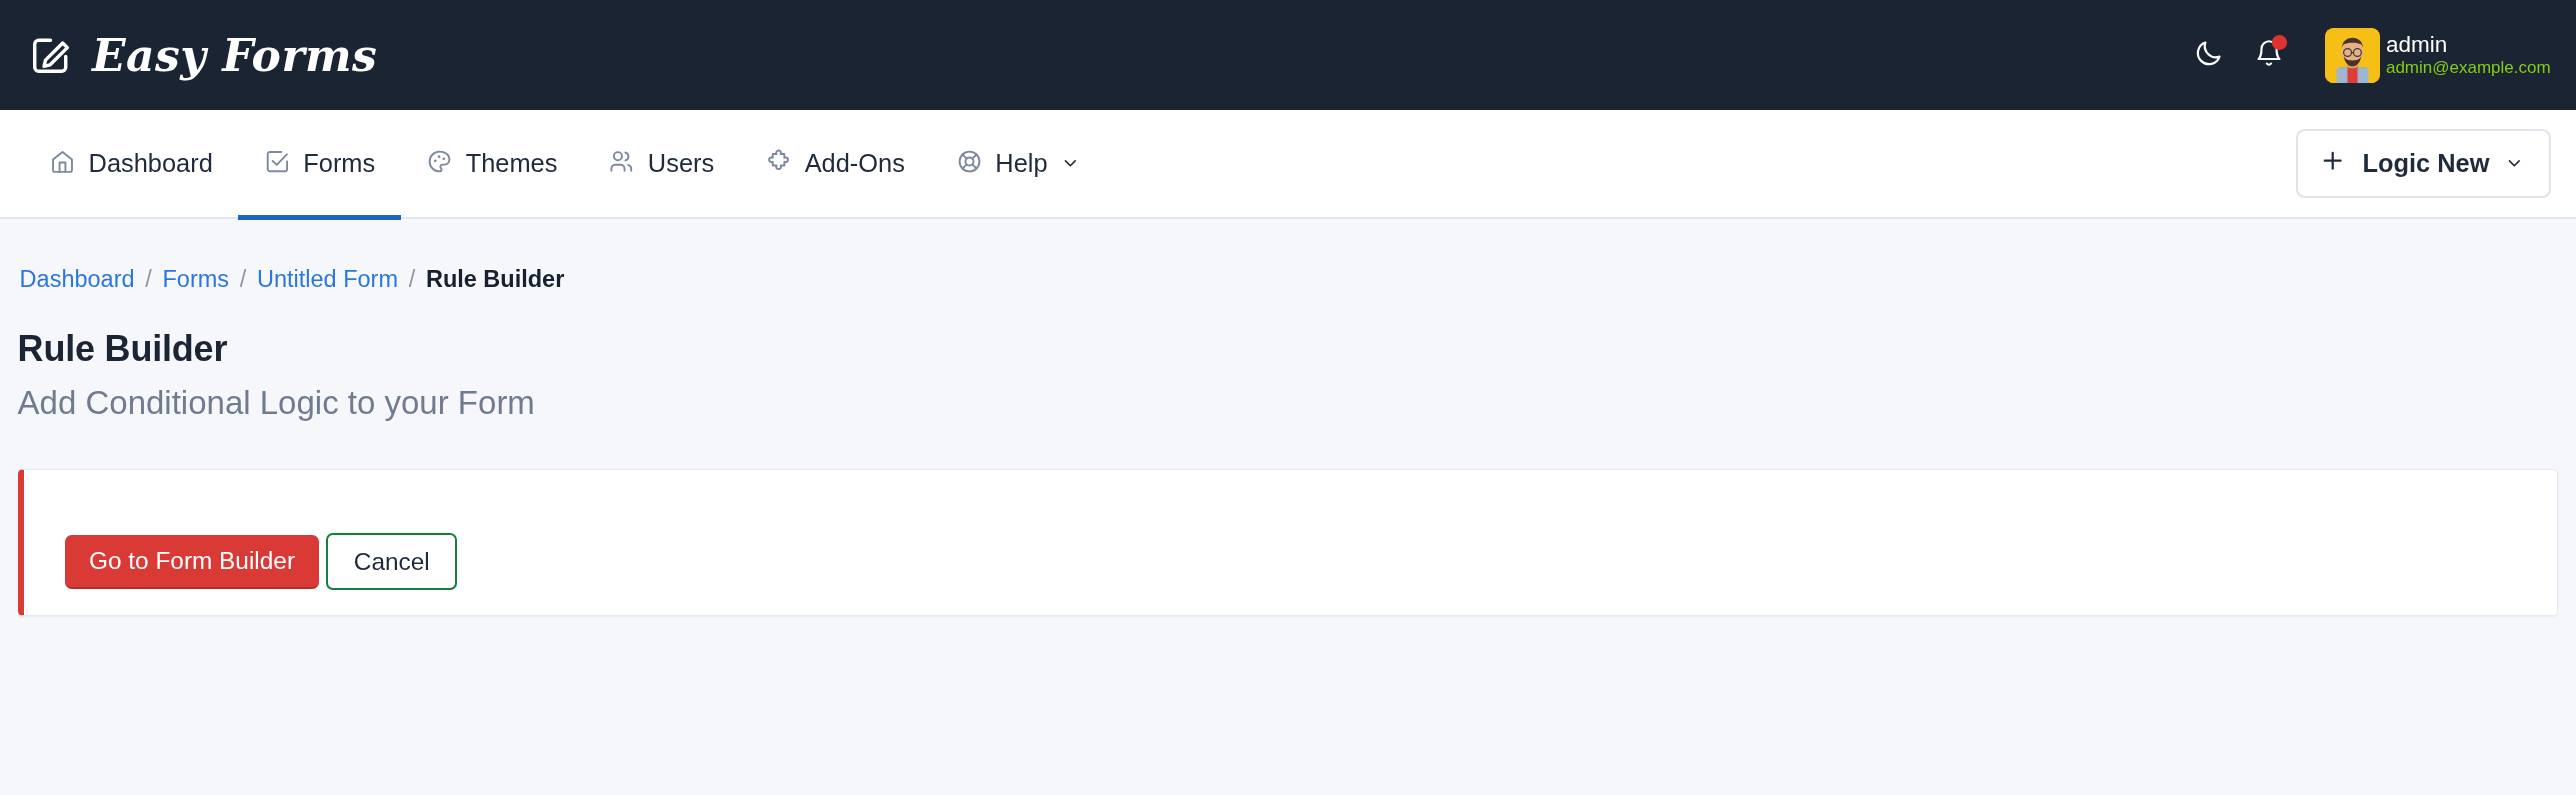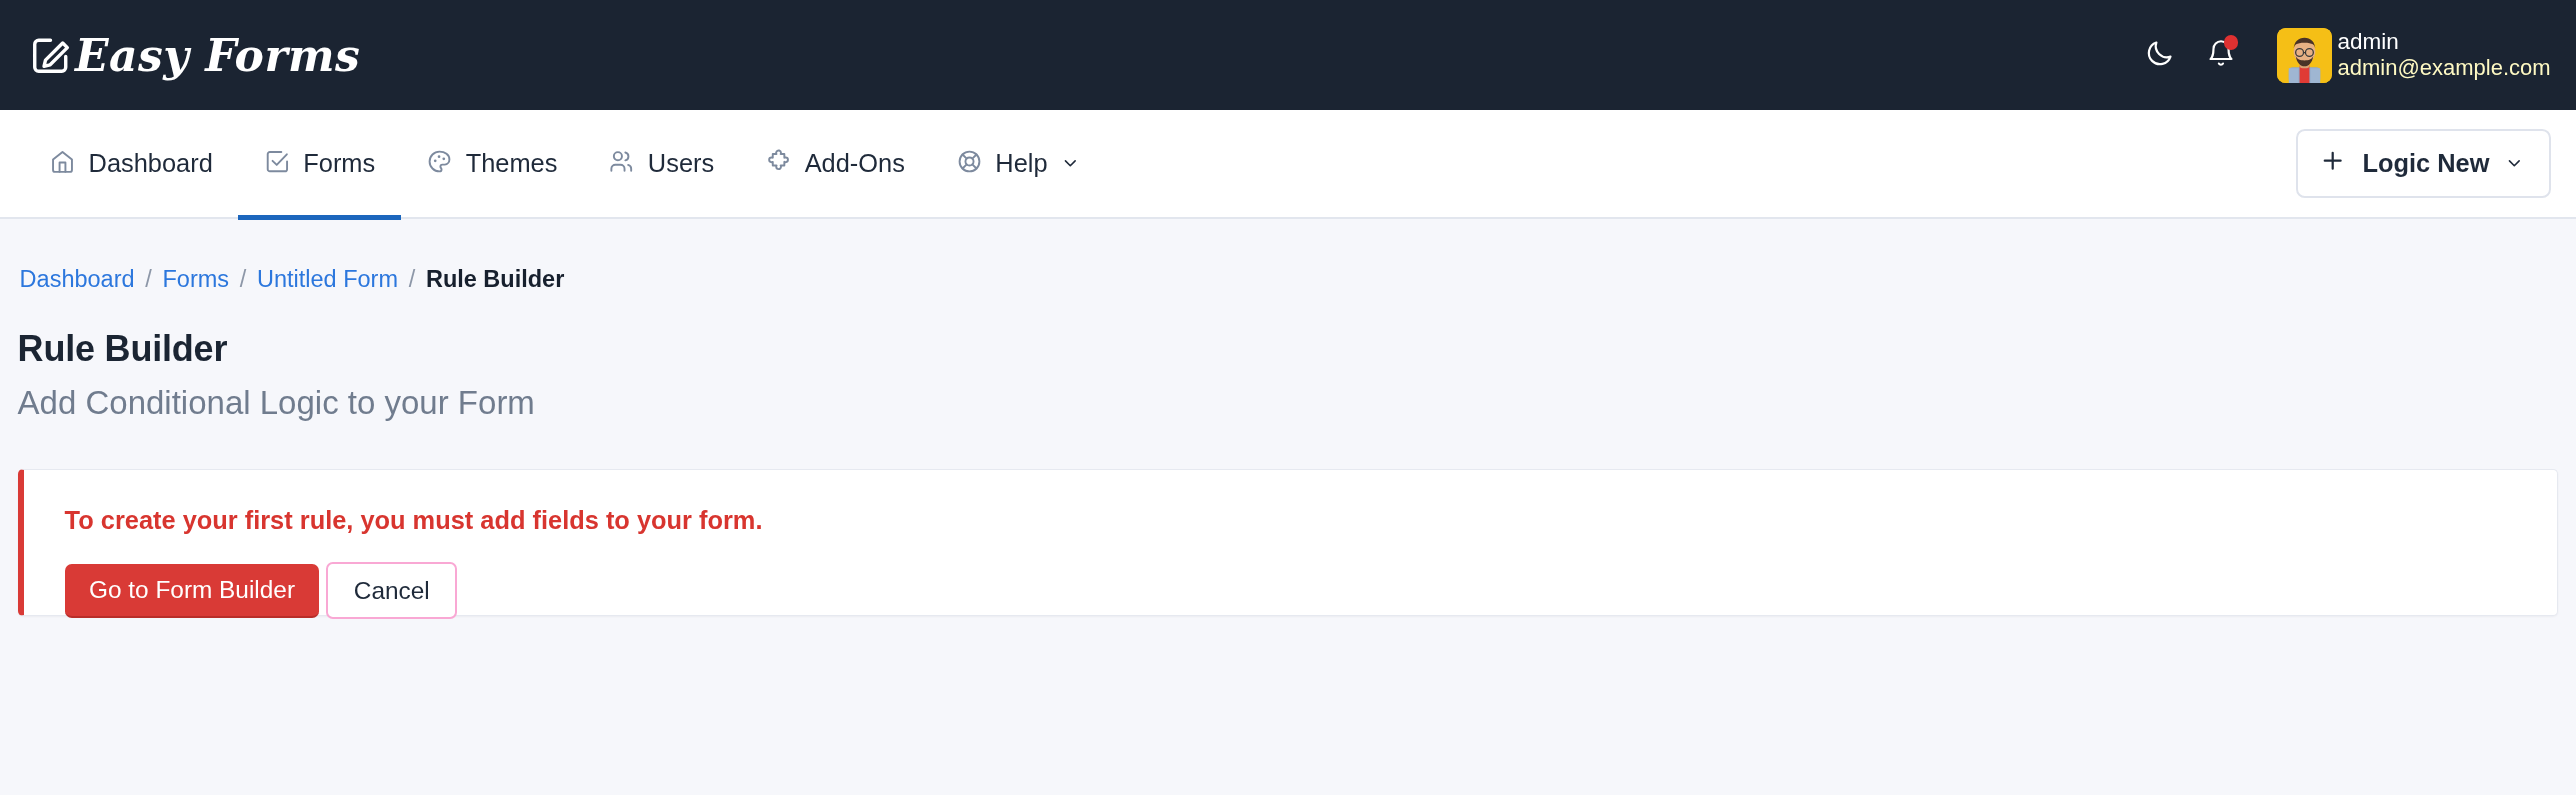--- a/index.html
+++ b/index.html
@@ -19,21 +19,21 @@
     background: #1b2432;
     display: flex;
     align-items: center;
     justify-content: space-between;
     padding: 0 25.4px 0 29px;
   }
 
   .brand {
     display: flex;
     align-items: center;
-    gap: 3px;
+    gap: 20px;
   }
   .brand-icon { width: 43px; height: 43px; display: block; }
   .brand-text {
     color: #ffffff;
     font-size: 44px;
     font-weight: bold;
     font-style: italic;
     font-family: "DejaVu Serif", serif;
     letter-spacing: 0.5px;
     white-space: nowrap;
@@ -68,21 +68,21 @@
   .avatar {
     width: 55px; height: 55px;
     border-radius: 8.8px;
     overflow: hidden;
     flex: none;
     background: #f5bf16;
     position: relative;
   }
   .user-meta { display: flex; flex-direction: column; line-height: 1.18; }
   .user-name { color: #ffffff; font-size: 22.5px; }
-  .user-email { color: #fef9c3; font-size: 22px; }
+  .user-email { color: #84cc16; font-size: 17px; }
 
   
   .navbar {
     height: 109px;
     background: #ffffff;
     border-bottom: 2px solid #e2e6ee;
     display: flex;
     align-items: center;
     justify-content: space-between;
     padding: 0 25.4px 0 23.5px;
@@ -186,21 +186,21 @@
     border-bottom: 2.9px solid #b92d29;
     color: #ffffff;
     font-size: 24.4px;
     border-radius: 6.8px;
     padding: 12.7px 24.4px 11.7px 24.4px;
     cursor: pointer;
     font-family: "Liberation Sans", sans-serif;
   }
   .btn-plain {
     background: #ffffff;
-    border: 2px solid #f9a8d4;
+    border: 2px solid #15803d;
     color: #1f2a3a;
     font-size: 24.4px;
     border-radius: 6.8px;
     padding: 12.7px 25.4px;
     cursor: pointer;
     font-family: "Liberation Sans", sans-serif;
   }
 </style>
 </head>
 <body>
@@ -361,21 +361,20 @@
     <span class="crumb-sep">/</span>
     <a class="crumb-link">Untitled Form</a>
     <span class="crumb-sep">/</span>
     <span class="crumb-current">Rule Builder</span>
   </div>
 
   <h1 class="page-title">Rule Builder</h1>
   <div class="page-subtitle">Add Conditional Logic to your Form</div>
 
   <div class="alert-card">
-    <div class="alert-message">To create your first rule, you must add fields to your form.</div>
     <div class="alert-actions">
       <button class="btn-danger">Go to Form Builder</button>
       <button class="btn-plain">Cancel</button>
     </div>
   </div>
 
 </div>
 
 
 </body></html>

